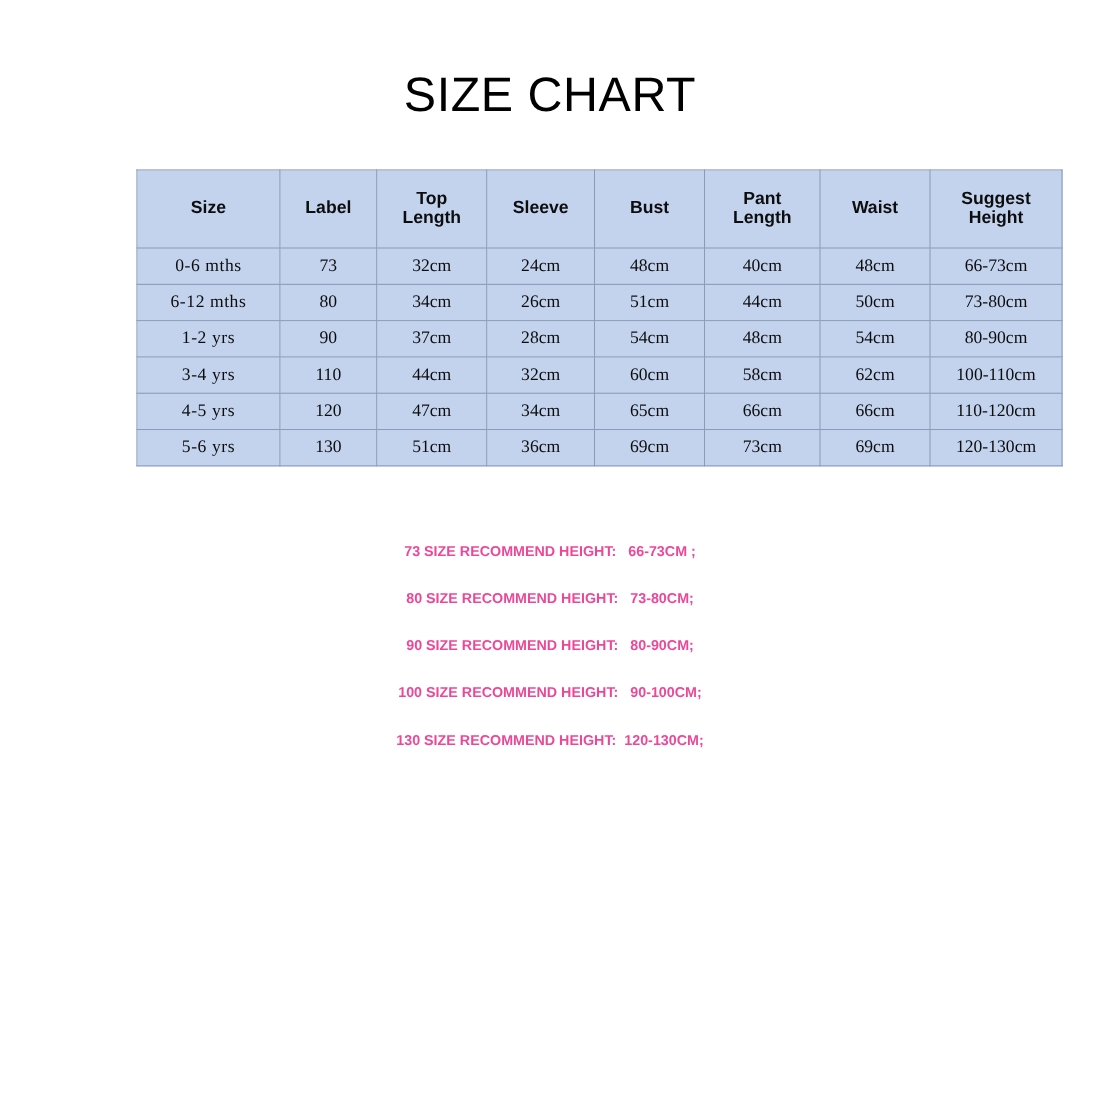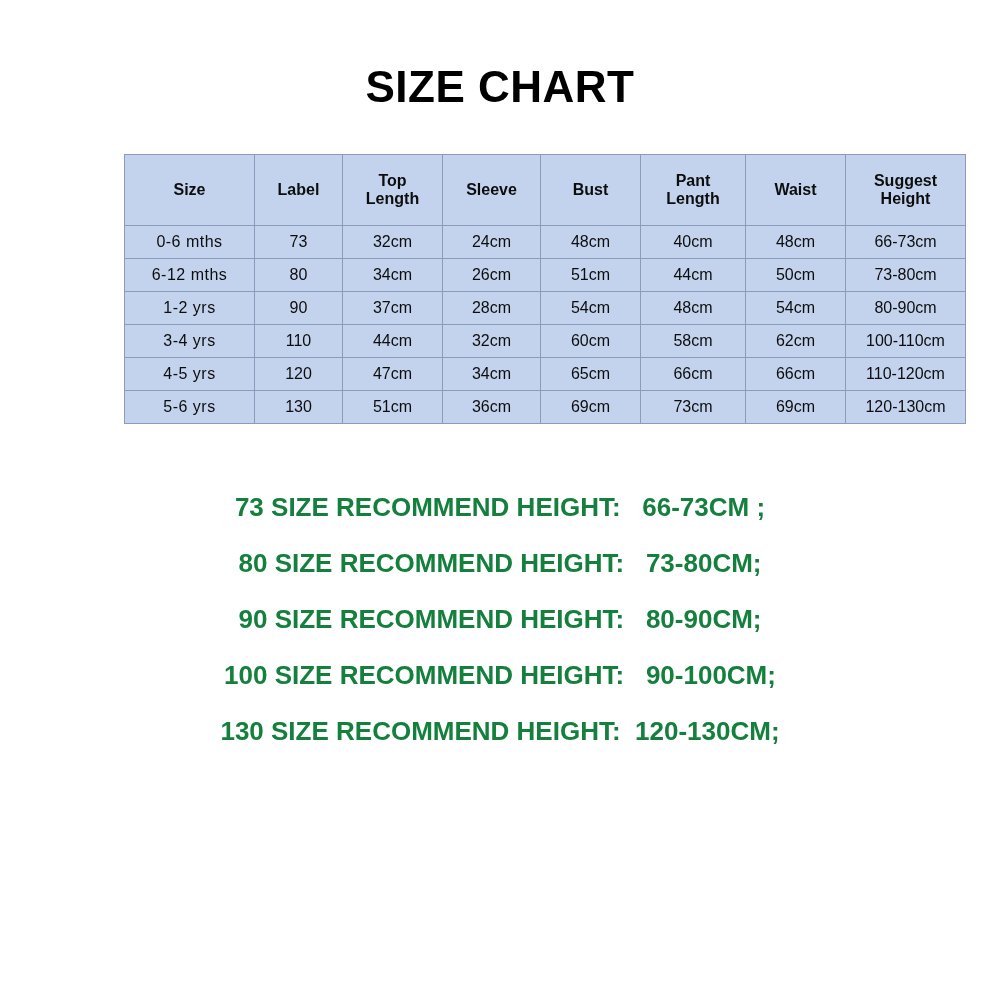--- a/index.html
+++ b/index.html
@@ -16,21 +16,21 @@
   }
   .page {
     position: relative;
     width: 1000px;
     height: 1000px;
     box-sizing: border-box;
   }
   .chart-title {
     text-align: center;
     font-size: 44px;
-    font-weight: bold;
+    font-weight: normal;
     letter-spacing: 0.5px;
     margin-top: 62px;
     margin-bottom: 0;
     color: #000;
   }
   .table-wrap {
     margin: 42px auto 0 auto;
     width: 752px;
   }
   table.size-table {
@@ -51,44 +51,44 @@
     height: 66px;
     line-height: 1.15;
     padding: 2px 4px;
     background: #c3d3ee;
   }
   table.size-table td {
     font-size: 16px;
     font-weight: normal;
     height: 28px;
     padding: 2px 16px;
-    font-family: Liberation Sans, sans-serif;
+    font-family: Liberation Serif, serif;
   }
   table.size-table td.cell-size {
     letter-spacing: 0.5px;
   }
   .col-size { width: 130px; }
   .col-label { width: 88px; }
   .col-toplength { width: 100px; }
   .col-sleeve { width: 98px; }
   .col-bust { width: 100px; }
   .col-pantlength { width: 105px; }
   .col-waist { width: 100px; }
   .col-suggest { width: 120px; }
 
   .recommend-list {
     margin-top: 70px;
     padding: 0;
     list-style: none;
   }
   .recommend-line {
     text-align: center;
-    font-size: 26px;
+    font-size: 13px;
     font-weight: bold;
-    color: #15803d;
+    color: #ec4899;
     line-height: 1.0;
     margin: 0 0 30px 0;
     white-space: pre;
   }
   .recommend-line:last-child { margin-bottom: 0; }
 </style>
 </head>
 <body>
 
 <div class="page">

